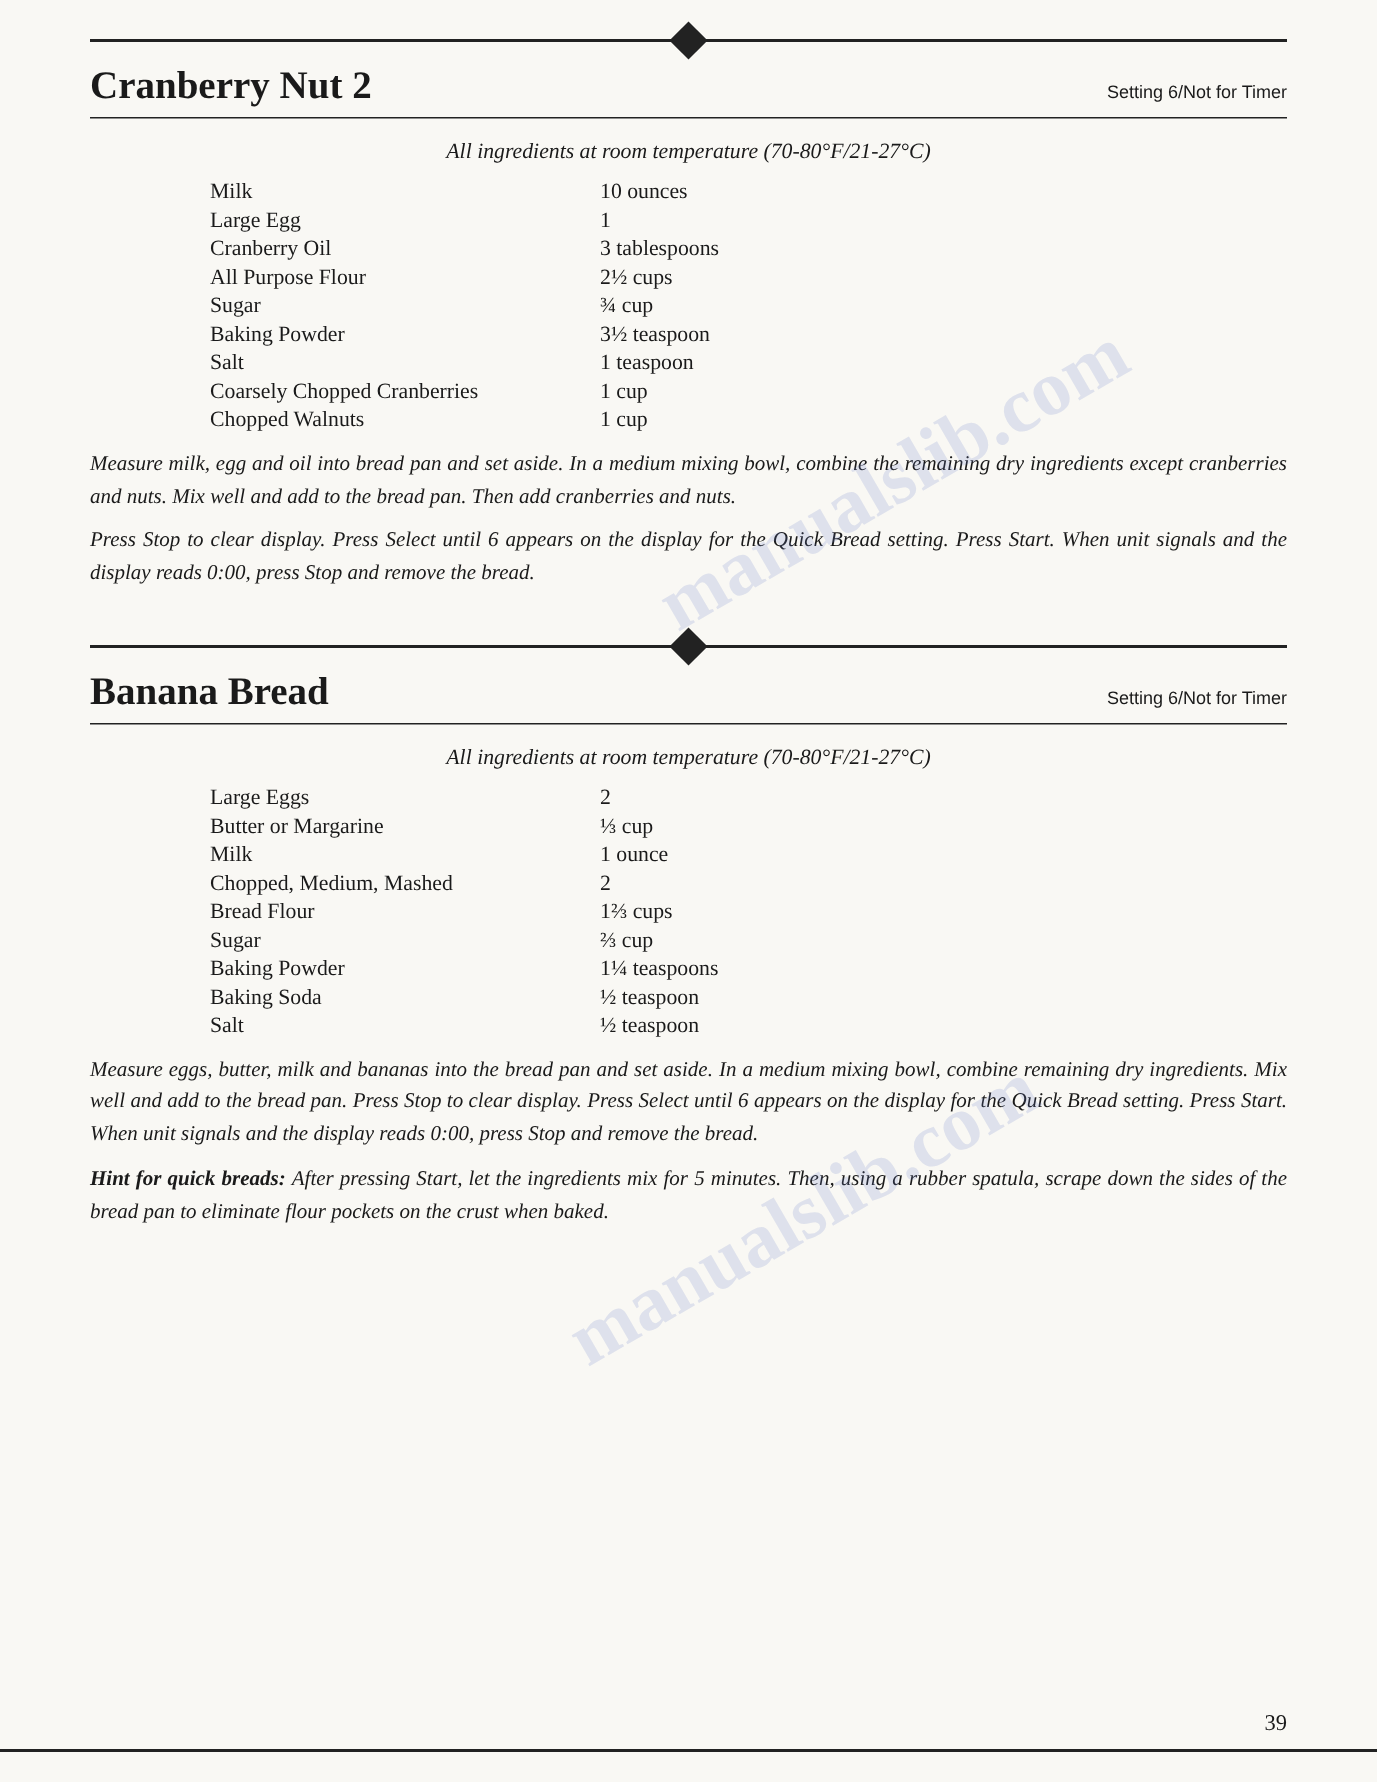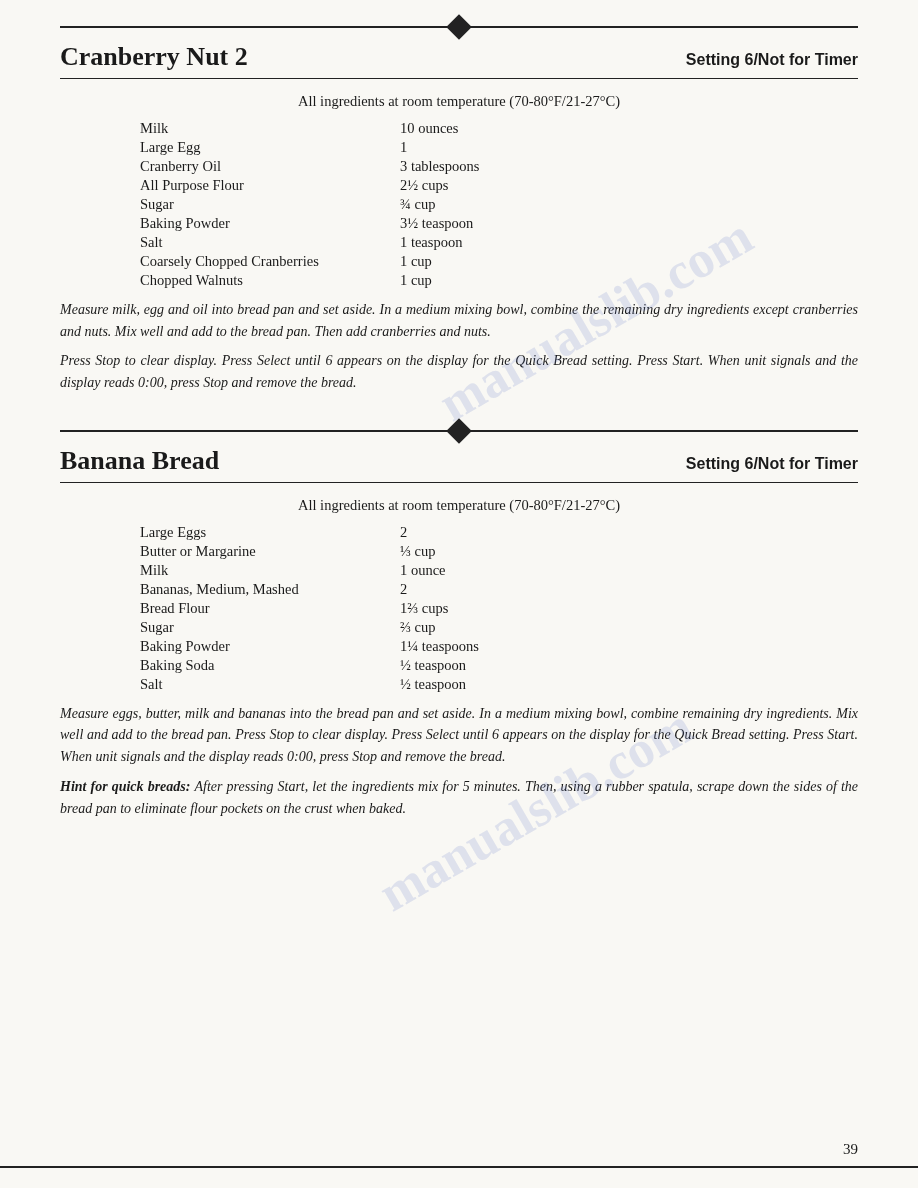--- a/index.html
+++ b/index.html
@@ -50,30 +50,31 @@
       margin-bottom: 4px;
       border-bottom: 1.5px solid #222;
       padding-bottom: 6px;
     }
     .section-title {
       font-size: 26px;
       font-weight: bold;
       font-family: 'Times New Roman', Times, serif;
     }
     .section-setting {
-      font-size: 16px;
-      font-weight: bold;
+      font-size: 12px;
+      font-weight: normal;
       font-family: Arial, Helvetica, sans-serif;
     }
 
     
     .ingredients-note {
       text-align: center;
       margin: 14px 0 10px 0;
       font-size: 14.5px;
+      font-style: italic;
     }
     .ingredients-table {
       margin: 0 auto 10px auto;
       padding-left: 80px;
     }
     .ingredient-row {
       display: flex;
       margin-bottom: 2px;
     }
     .ingredient-name {
@@ -224,21 +225,21 @@
       </div>
       <div class="ingredient-row">
         <span class="ingredient-name">Butter or Margarine</span>
         <span class="ingredient-amount">⅓ cup</span>
       </div>
       <div class="ingredient-row">
         <span class="ingredient-name">Milk</span>
         <span class="ingredient-amount">1 ounce</span>
       </div>
       <div class="ingredient-row">
-        <span class="ingredient-name">Bananas, Medium, Mashed</span>
+        <span class="ingredient-name">Chopped, Medium, Mashed</span>
         <span class="ingredient-amount">2</span>
       </div>
       <div class="ingredient-row">
         <span class="ingredient-name">Bread Flour</span>
         <span class="ingredient-amount">1⅔ cups</span>
       </div>
       <div class="ingredient-row">
         <span class="ingredient-name">Sugar</span>
         <span class="ingredient-amount">⅔ cup</span>
       </div>

